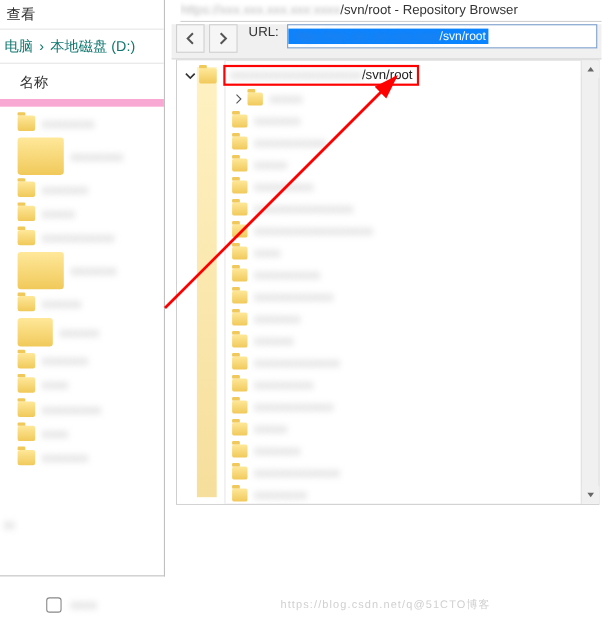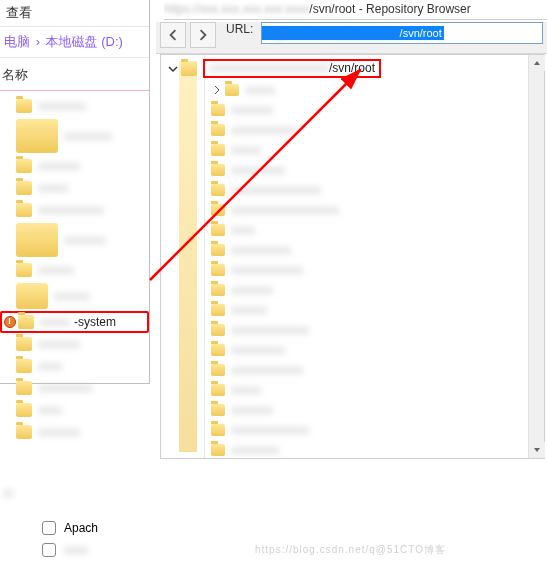--- a/index.html
+++ b/index.html
@@ -1,24 +1,24 @@
 <!DOCTYPE html>
 <html><head>
 <meta charset="utf-8">
 <style>
   * { box-sizing: border-box; margin: 0; padding: 0; }
   body { font-family: "Microsoft YaHei", "Segoe UI", sans-serif; font-size: 12px; background: #fff; width: 547px; height: 565px; overflow: hidden; position: relative; }
 
   
-  .left-pane { position: absolute; left: 0; top: 0; width: 150px; height: 384px; border: 1px solid #c0c0c0; border-top: none; border-left: none; background: #fff; }
+  .left-pane { position: absolute; left: 0; top: 0; width: 150px; height: 524px; border: 1px solid #c0c0c0; border-top: none; border-left: none; background: #fff; }
   .menu-bar { padding: 4px 6px; font-size: 13px; color: #333; }
   .breadcrumb { padding: 6px 4px; font-size: 13px; border-top: 1px solid #e5e5e5; border-bottom: 1px solid #e5e5e5; }
-  .breadcrumb span { color: #8b5cf6; text-align: center; }
+  .breadcrumb span { color: #0f766e; text-align: center; }
   .bc-sep { color: #888; margin: 0 2px; }
-  .col-header { padding: 8px 10px 6px 2px; font-size: 13px; color: #333; border-bottom: 1px solid #f9a8d4; }
+  .col-header { padding: 8px 10px 6px 18px; font-size: 13px; color: #333; border-bottom: 7px solid #f9a8d4; }
 
   .file-list { padding: 4px 0 0 0; position: relative; }
   .file-item { display: flex; align-items: center; padding: 2px 4px 2px 16px; height: 22px; position: relative; }
   .folder-icon { width: 16px; height: 14px; background: linear-gradient(#ffe89a, #f0c95a); border-radius: 2px; margin-right: 6px; flex-shrink: 0; position: relative; }
   .folder-icon::before { content: ""; position: absolute; left: 0; top: -3px; width: 7px; height: 3px; background: #f0c95a; border-radius: 1px 1px 0 0; }
   .folder-big { width: 42px; height: 34px; background: linear-gradient(#ffe89a, #f0c95a); border-radius: 3px; margin-right: 6px; }
   .blur-text { filter: blur(3px); color: #bbb; white-space: nowrap; }
   .warn-icon { width: 12px; height: 12px; border-radius: 50%; background: #e67e22; border: 1px solid #c0392b; position: absolute; left: 2px; display: inline-block; }
   .warn-icon::after { content: "!"; color: #fff; font-size: 9px; font-weight: bold; position: absolute; left: 3px; top: -1px; }
 
@@ -103,26 +103,20 @@
       </div>
     <div class="file-item">
         <span class="folder-icon"></span>
         <span class="blur-text">xxxxxx</span>
       </div>
     <div class="file-item" style="height:30px">
         <span class="folder-big" style="width:32px;height:26px"></span>
         <span class="blur-text">xxxxxx</span>
       </div>
 
-    <div class="file-item highlight-item">
-      <span class="warn-icon"></span>
-      <span class="folder-icon"></span>
-      <span class="blur-text" style="width:34px">xxxxx</span>
-      <span class="visible-text">-system</span>
-    </div>
 
     <div class="file-item">
         <span class="folder-icon"></span>
         <span class="blur-text">xxxxxxx</span>
       </div>
     <div class="file-item">
         <span class="folder-icon"></span>
         <span class="blur-text">xxxx</span>
       </div>
     <div class="file-item">
@@ -139,24 +133,20 @@
       </div>
 
     <div style="height:40px"></div>
     <div class="file-item" style="padding-left:4px">
         <span class="blur-text">H</span>
       </div>
   </div>
 </div>
 
 <div class="bottom-checks" style="left:42px;bottom:4px;position:absolute;">
-  <div class="chk-row">
-      <span class="chk-box"></span>
-      <span>Apach</span>
-    </div>
   <div class="chk-row">
       <span class="chk-box"></span>
       <span class="blur-text">xxxx</span>
     </div>
 </div>
 
 <div class="right-pane">
   <div class="title-frag">
     <span class="blur-text" style="filter:blur(2px)">https://xxx.xxx.xxx.xxx:xxxx</span><span>/svn/root - Repository Browser</span>
   </div>

